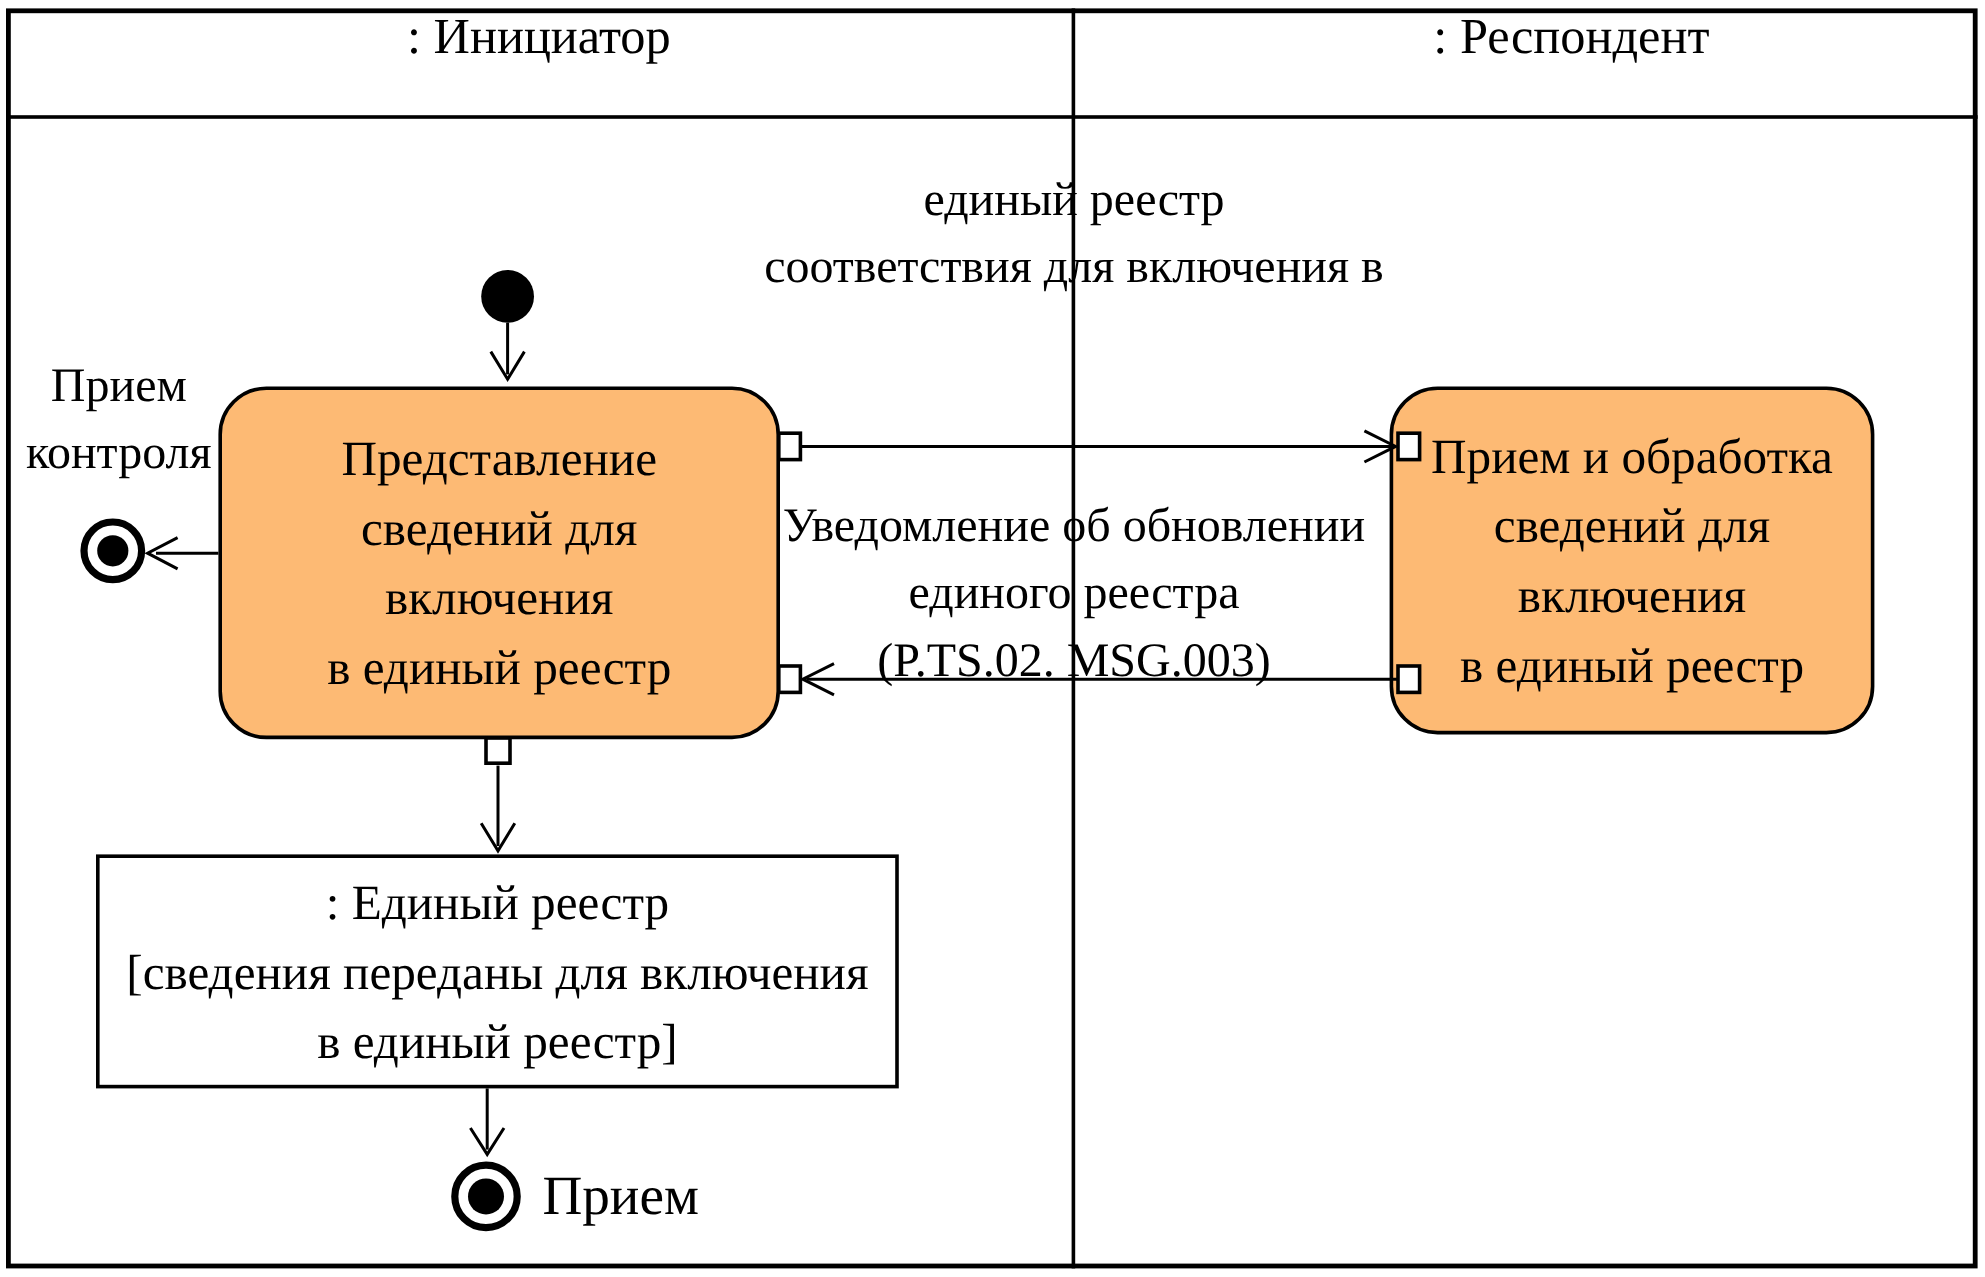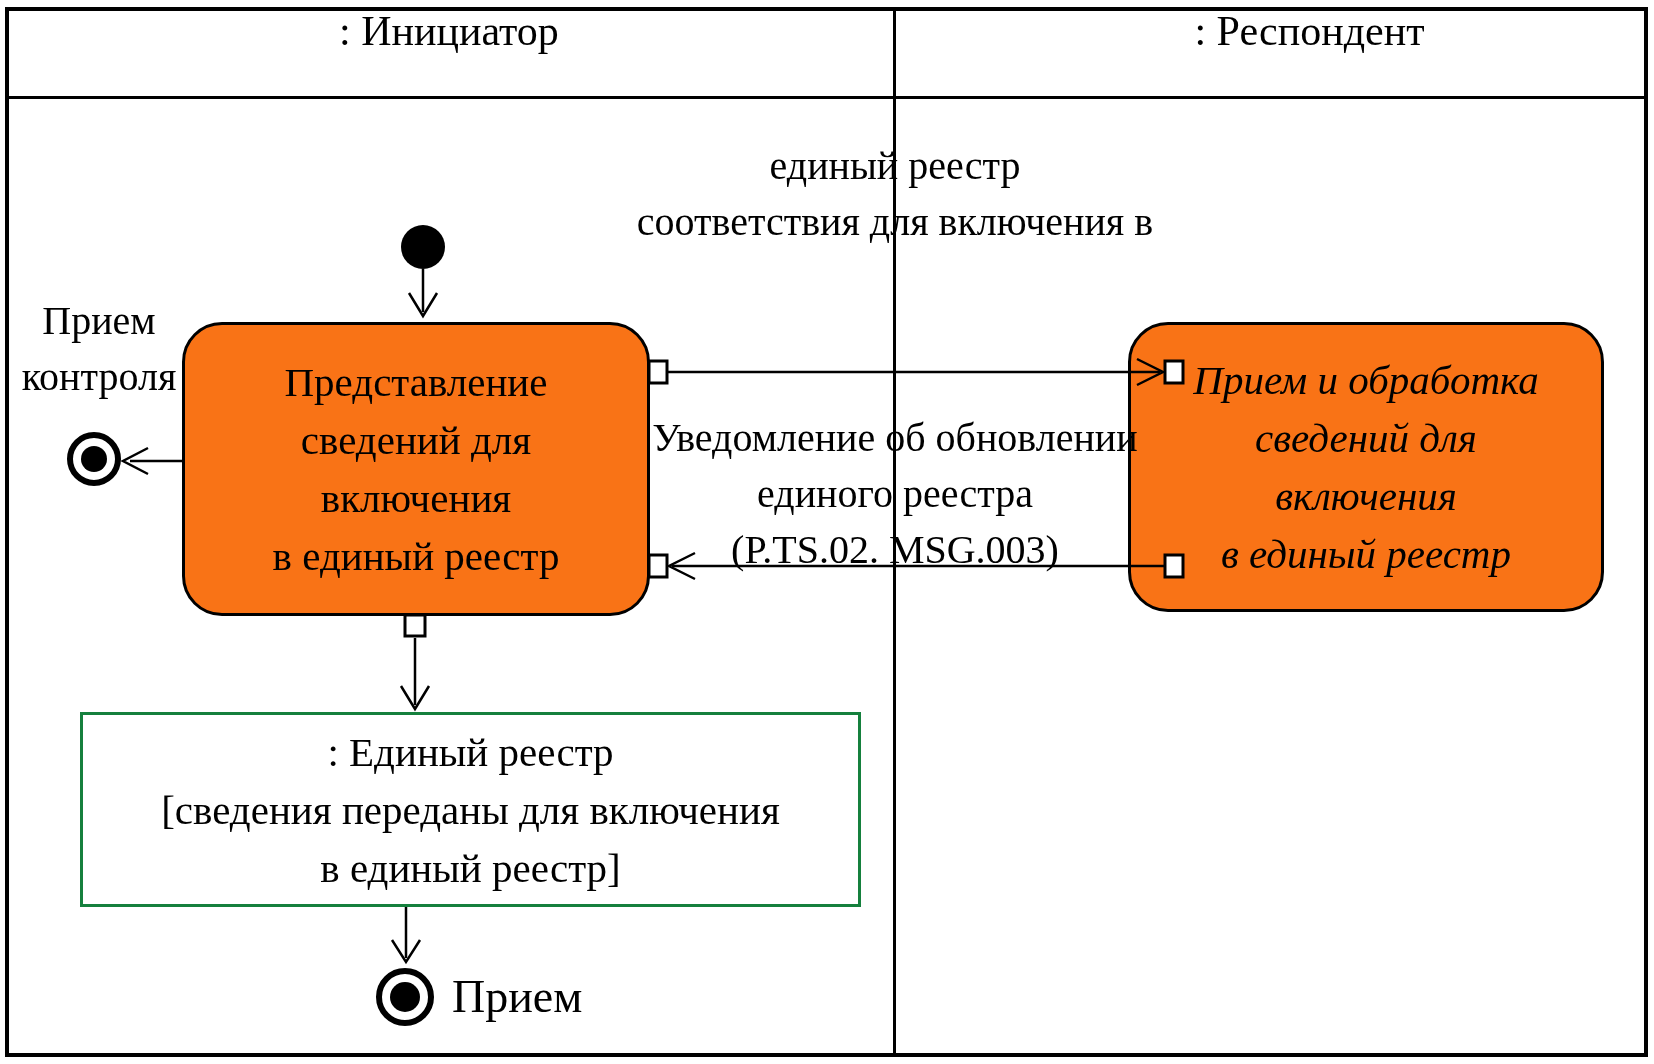--- a/index.html
+++ b/index.html
@@ -22,30 +22,30 @@
   .lane-label {
     position:absolute; top:7px; height:89px;
     display:flex; justify-content:center;
     font-size:42px;
   }
   .lane-label.initiator  { left:5px;   width:888px; }
   .lane-label.respondent { left:896px; width:827px; }
 
   .activity {
     position:absolute; border:3px solid #000; border-radius:40px;
-    box-sizing:border-box; background:#f97316;
+    box-sizing:border-box; background:#fdba74;
     display:flex; flex-direction:column; align-items:center; justify-content:center;
     text-align:center; font-size:41px; line-height:58px;
   }
   .activity.left  { left:182px;  top:322px; width:468px; height:294px; }
-  .activity.right { left:1128px; top:322px; width:476px; height:290px;font-style:italic; }
+  .activity.right { left:1158px; top:322px; width:404px; height:290px; }
 
   .object-node {
-    position:absolute; left:80px; top:712px; width:781px; height:195px;
-    border:3px solid #15803d; box-sizing:border-box; background:#fff;
+    position:absolute; left:80px; top:712px; width:669px; height:195px;
+    border:3px solid #000000; box-sizing:border-box; background:#fff;
     display:flex; flex-direction:column; align-items:center; justify-content:center;
     text-align:center; font-size:41px; line-height:58px;
   }
 
   .msg {
     position:absolute; left:495px; width:800px;
     text-align:center; font-size:40px; line-height:56px;
   }
   .msg.msg1 { top:138px; }
   .msg.msg2 { top:390px;margin-top:20px; }

